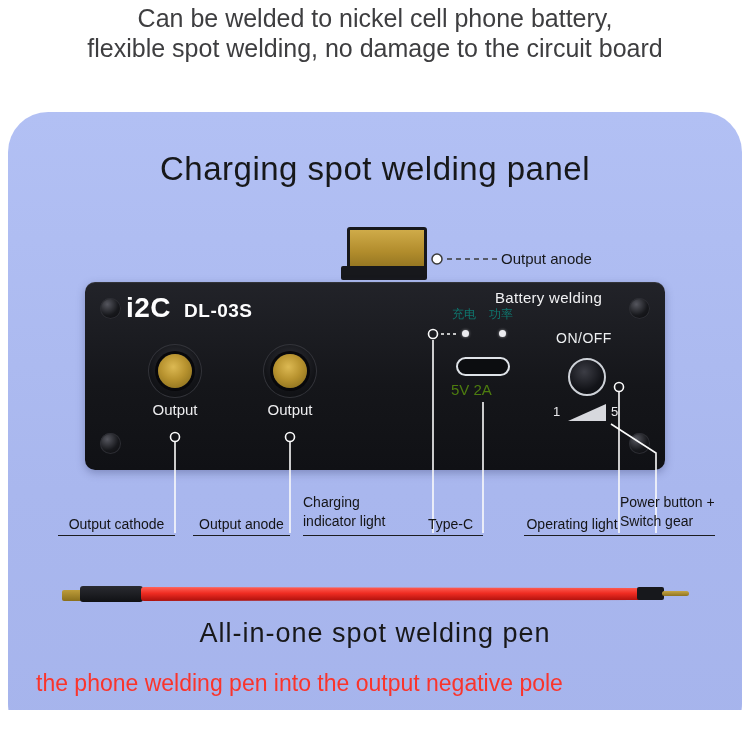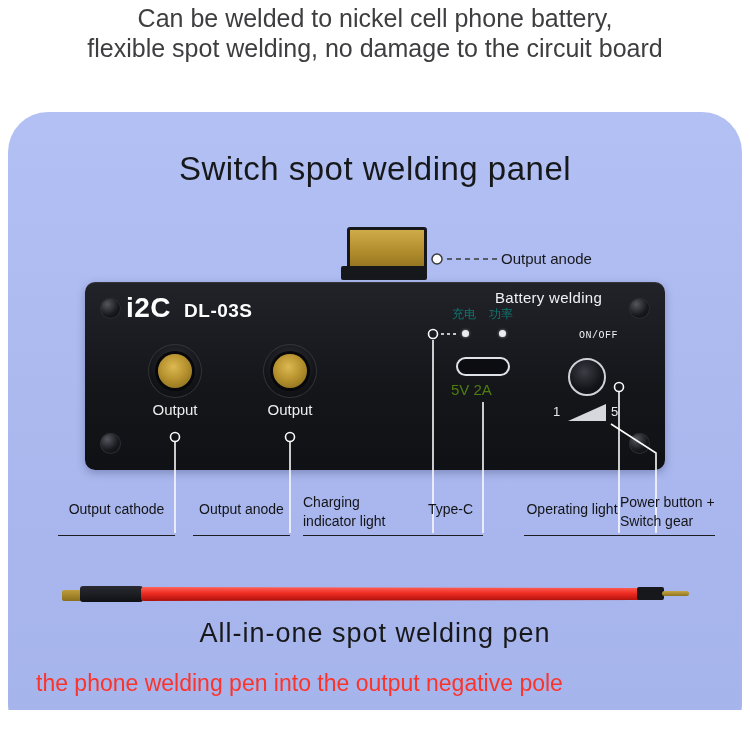--- a/index.html
+++ b/index.html
@@ -55,33 +55,33 @@
   .cn-charge { left:452px; } .cn-power { left:489px; }
   .ind-dot { position:absolute; top:330px; width:7px; height:7px; border-radius:50%;
              background:#ececf0; box-shadow:0 0 3px rgba(255,255,255,0.55); }
   .dot-charge { left:462px; } .dot-power { left:499px; }
 
   .typec { position:absolute; left:456px; top:357px; width:54px; height:19px; box-sizing:border-box;
            border:2px solid #dfe3e8; border-radius:10px; background:#0c0d10; }
   .usb-label { position:absolute; left:451px; top:381px; width:64px; 
                font-size:15px; color:#4d7c0f; }
 
-  .onoff-label { position:absolute; left:556px; top:330px; width:62px; text-align:right;
-                 font-size:10px; letter-spacing:0.5px; color:#eef0f2;font-family:Liberation Mono, monospace; }
+  .onoff-label { position:absolute; left:556px; top:330px; width:62px; text-align:left;
+                 font-size:14px; letter-spacing:0.5px; color:#eef0f2; }
   .power-btn { position:absolute; left:568px; top:358px; width:38px; height:38px; box-sizing:border-box;
                border-radius:50%; border:2px solid #ced2d8;
                background:radial-gradient(circle at 42% 35%, #3c3d45 0%, #131419 60%, #0c0d10 100%); }
   .gear-num { position:absolute; top:404px; font-size:13px; color:#e9e9ec; }
   .gear-1 { left:553px; } .gear-5 { left:611px; }
   .gear-ramp { position:absolute; left:568px; top:404px; width:0; height:0;
                border-bottom:17px solid #d7d8dd; border-left:38px solid transparent; }
 
   
   .lbl { position:absolute; font-size:14px; color:#141416; border-bottom:1.6px solid #1c1d20; box-sizing:border-box; }
-  .lbl-one { top:511px; height:25px; display:flex; align-items:flex-end; justify-content:center; padding-bottom:18px; }
+  .lbl-one { top:511px; height:25px; display:flex; align-items:flex-end; justify-content:center; padding-bottom:3px; }
   .lbl-two { top:493px; height:43px; line-height:19px; padding-bottom:3px; }
   .lbl-two span { display:block; }
   .lbl-1 { left:58px;  width:117px; }
   .lbl-2 { left:193px; width:97px; }
   .lbl-3 { left:303px; width:130px; text-align:left; }
   .lbl-4 { left:418px; width:65px; }
   .lbl-5 { left:524px; width:96px; }
   .lbl-6 { left:620px; width:95px; text-align:left; }
 
   
@@ -110,21 +110,21 @@
 
 <div class="stage">
 
   <div class="hdr">
     <div>Can be welded to nickel cell phone battery,</div>
     <div>flexible spot welding, no damage to the circuit board</div>
   </div>
 
   <div class="card"></div>
 
-  <div class="title">Switch spot welding panel</div>
+  <div class="title">Charging spot welding panel</div>
 
   <div class="connector-block"></div>
   <div class="connector-base"></div>
   <div class="top-callout-label">Output anode</div>
 
   <div class="panel"></div>
   <div class="screw screw-tl"></div>
   <div class="screw screw-tr"></div>
   <div class="screw screw-bl"></div>
   <div class="screw screw-br"></div>

